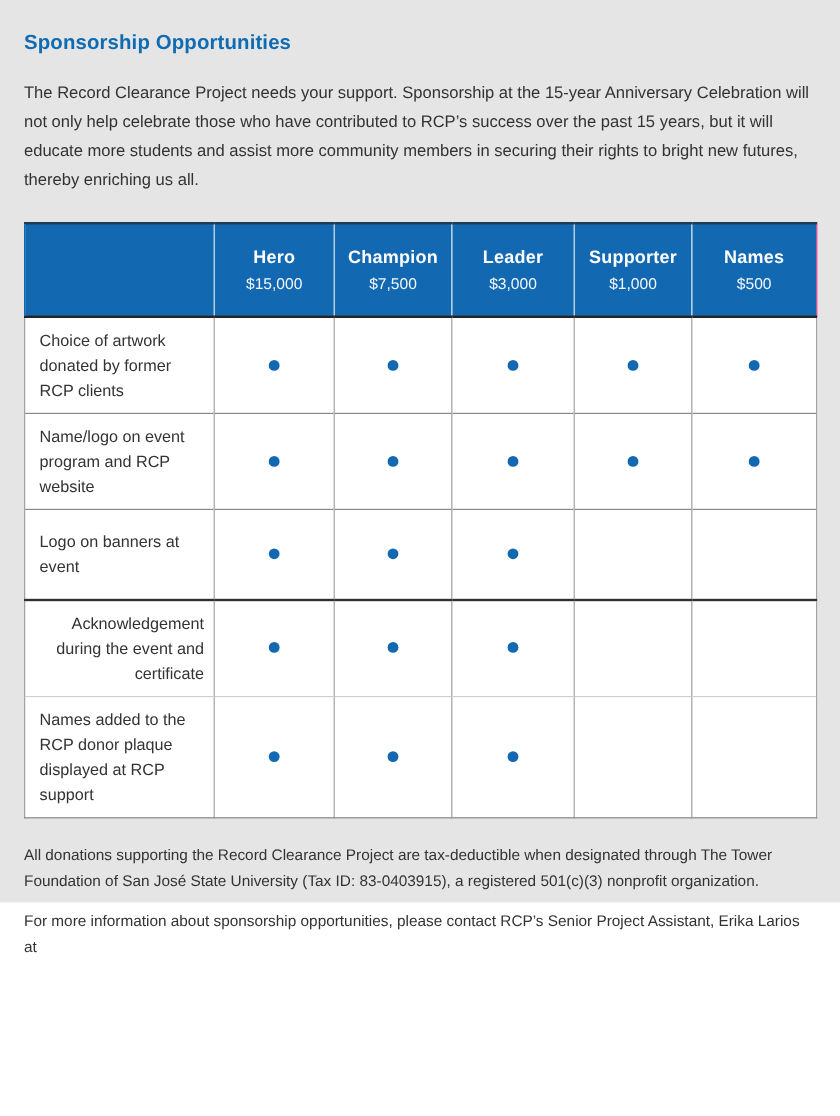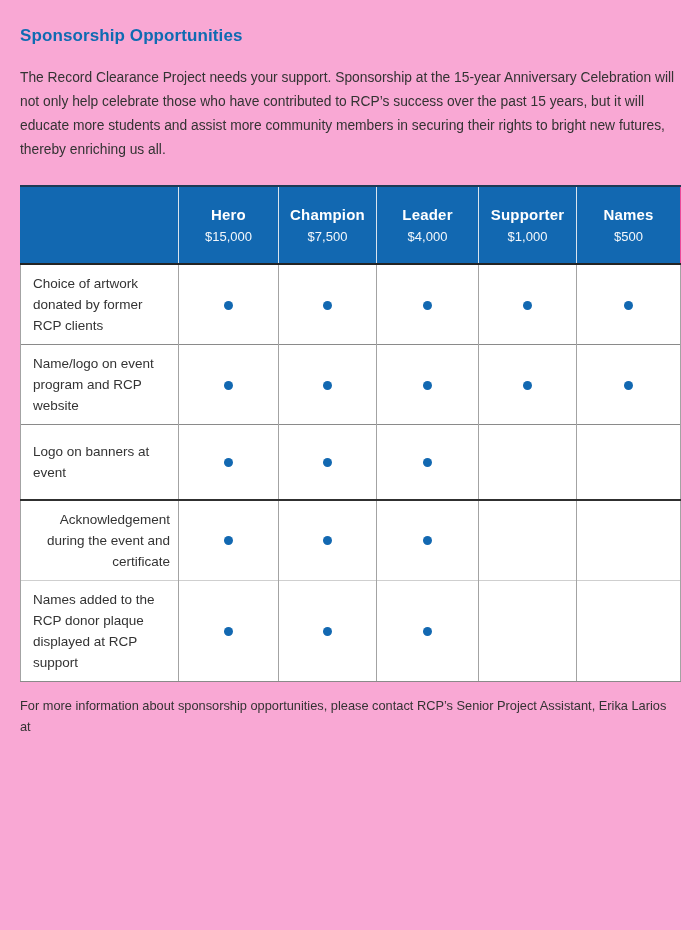--- a/index.html
+++ b/index.html
@@ -4,23 +4,23 @@
 <style>
   html, body { margin: 0; padding: 0; background: #ffffff; }
   body {
     width: 700px; height: 930px;
     font-family: "Liberation Sans", sans-serif;
     color: #333333;
     overflow: hidden;
   }
   .page {
     box-sizing: border-box;
-    width: 700px; height: 930px;
+    width: 700px; height: 752px;
     padding: 24px 20px 0 20px;
-    background: #f9a8d4;
+    background: #e5e5e5;
   }
   h1.title {
     margin: 2px 0 20px 0;
     font-size: 17px;
     font-weight: 700;
     color: #0f6bb2;
     letter-spacing: 0.1px;
   }
   p.intro {
     margin: 0 0 23px 0;
@@ -121,21 +121,21 @@
           <th>
             <span class="tier-name">Hero</span>
             <span class="tier-price">$15,000</span>
           </th>
           <th>
             <span class="tier-name">Champion</span>
             <span class="tier-price">$7,500</span>
           </th>
           <th>
             <span class="tier-name">Leader</span>
-            <span class="tier-price">$4,000</span>
+            <span class="tier-price">$3,000</span>
           </th>
           <th>
             <span class="tier-name">Supporter</span>
             <span class="tier-price">$1,000</span>
           </th>
           <th>
             <span class="tier-name">Names</span>
             <span class="tier-price">$500</span>
           </th>
         </tr>
@@ -177,16 +177,17 @@
           <td class="label-cell">Names added to the RCP donor plaque displayed at RCP support</td>
           <td class="value-cell"><span class="dot"></span></td>
           <td class="value-cell"><span class="dot"></span></td>
           <td class="value-cell"><span class="dot"></span></td>
           <td class="value-cell"></td>
           <td class="value-cell"></td>
         </tr>
       </tbody>
   </table>
 
+  <p class="foot first">All donations supporting the Record Clearance Project are tax-deductible when designated through The Tower Foundation of San José State University (Tax ID: 83-0403915), a registered 501(c)(3) nonprofit organization.</p>
 
   <p class="foot second"><span>For more information about sponsorship opportunities, please contact RCP’s Senior Project Assistant, Erika Larios at </span></p>
 
 </div>
 
 </body></html>

